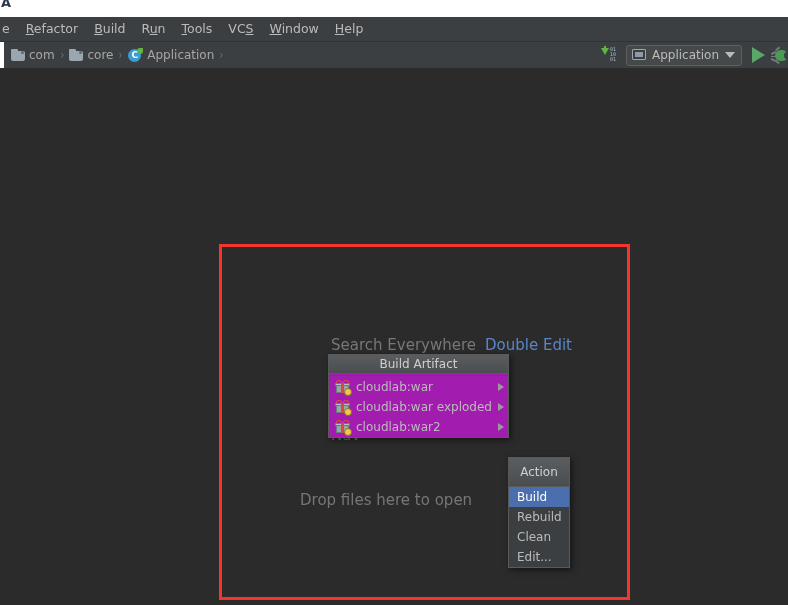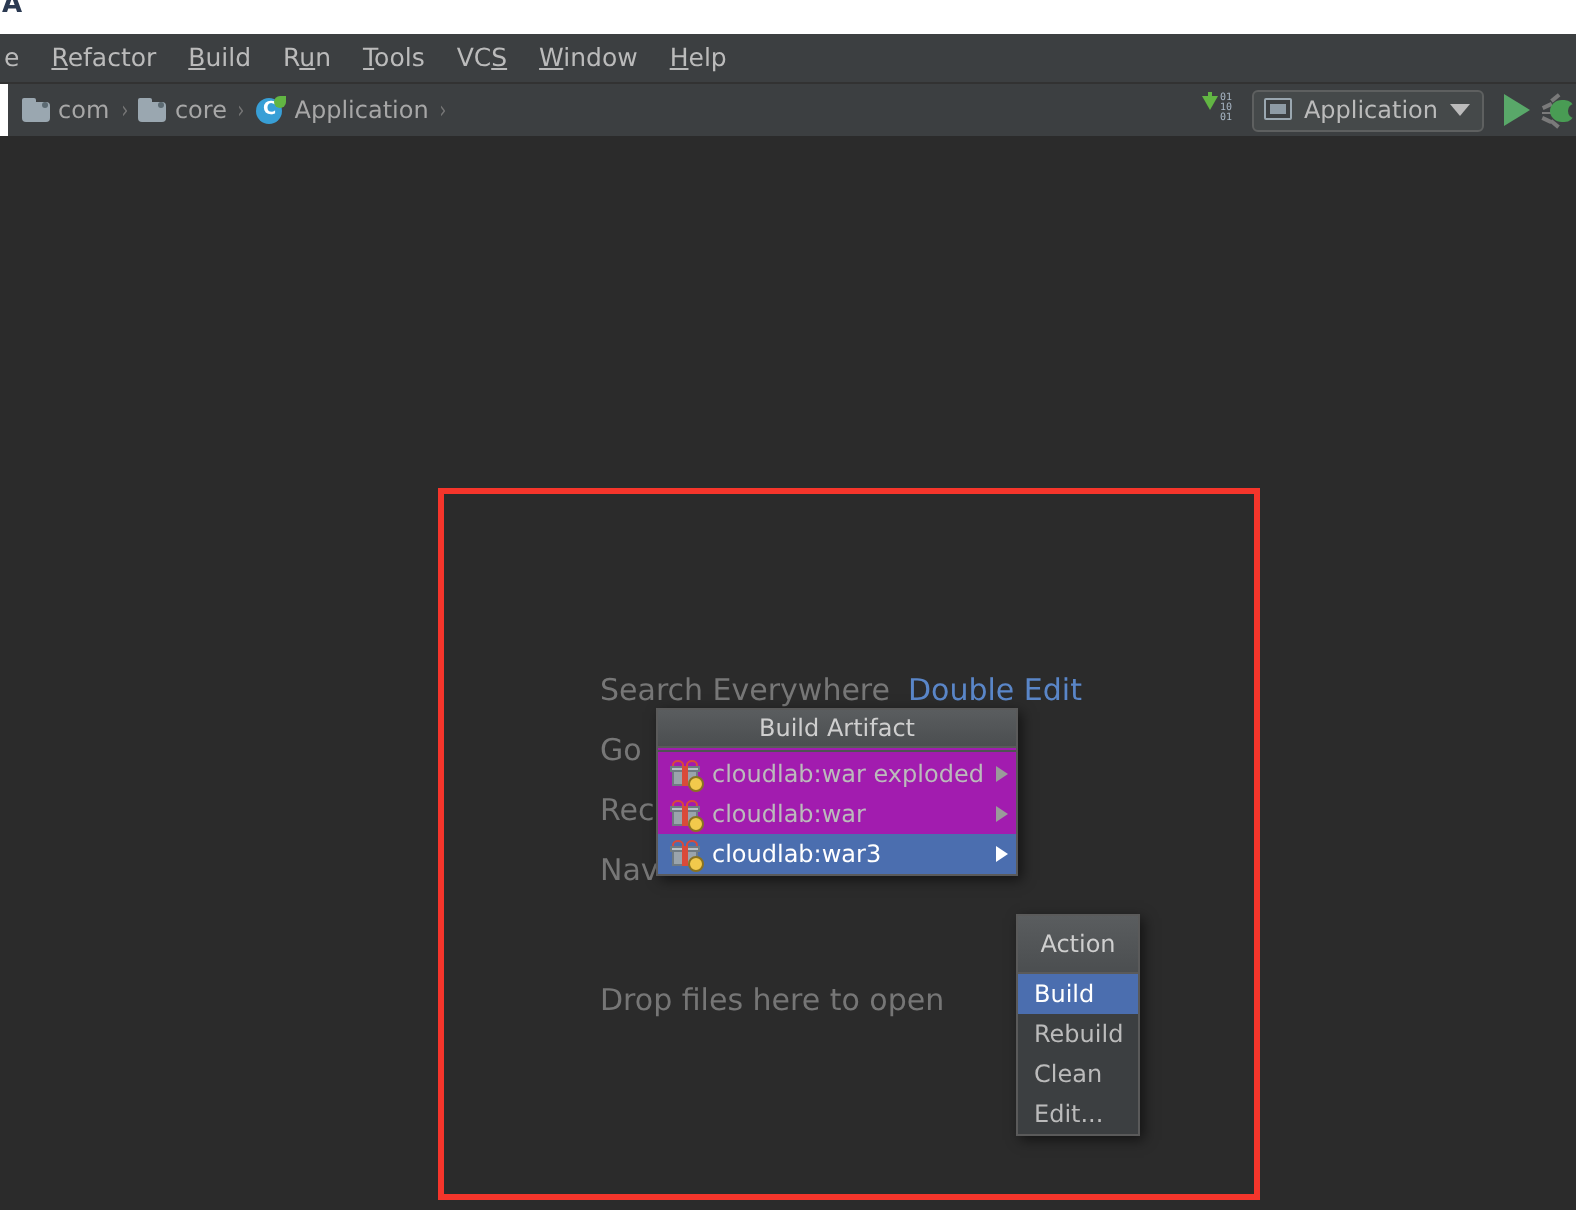--- a/index.html
+++ b/index.html
@@ -190,20 +190,21 @@
     left: 300px; top: 262px;
     width: 300px;
   }
   .hint-row {
     height: 30px; display: flex; align-items: center;
     white-space: nowrap;
   }
   .hint-label {
     color: #777777; font-size: 15px;
     font-family: "DejaVu Sans", sans-serif;
+    margin-left: 31px;
   }
   .hint-key {
     color: #5a86c8; font-size: 15px; margin-left: 9px;
     font-family: "DejaVu Sans", sans-serif;
   }
   .drop-text {
     position: absolute; left: 300px; top: 423px;
     color: #767676; font-size: 15px; white-space: nowrap;
   }
 
@@ -405,45 +406,45 @@
           <div class="popup-sep"></div>
           <div class="popup-row">
             <span class="row-icon ico-artifact">
               <span class="bowl"></span>
               <span class="bowr"></span>
               <span class="lid"></span>
               <span class="box"></span>
               <span class="vstrip"></span>
               <span class="badge"></span>
             </span>
-            <span class="row-label">cloudlab:war exploded</span>
+            <span class="row-label">cloudlab:war</span>
             <span class="row-arrow"></span>
           </div>
           <div class="popup-row">
             <span class="row-icon ico-artifact">
               <span class="bowl"></span>
               <span class="bowr"></span>
               <span class="lid"></span>
               <span class="box"></span>
               <span class="vstrip"></span>
               <span class="badge"></span>
             </span>
-            <span class="row-label">cloudlab:war</span>
+            <span class="row-label">cloudlab:war exploded</span>
             <span class="row-arrow"></span>
           </div>
-          <div class="popup-row selected">
+          <div class="popup-row">
             <span class="row-icon ico-artifact">
               <span class="bowl"></span>
               <span class="bowr"></span>
               <span class="lid"></span>
               <span class="box"></span>
               <span class="vstrip"></span>
               <span class="badge"></span>
             </span>
-            <span class="row-label">cloudlab:war3</span>
+            <span class="row-label">cloudlab:war2</span>
             <span class="row-arrow"></span>
           </div>
         </div>
     </div>
 
     <div class="submenu">
       <div class="submenu-header">Action</div>
       <div id="submenu-items">
           <div class="submenu-row selected">
             <span>Build</span>

